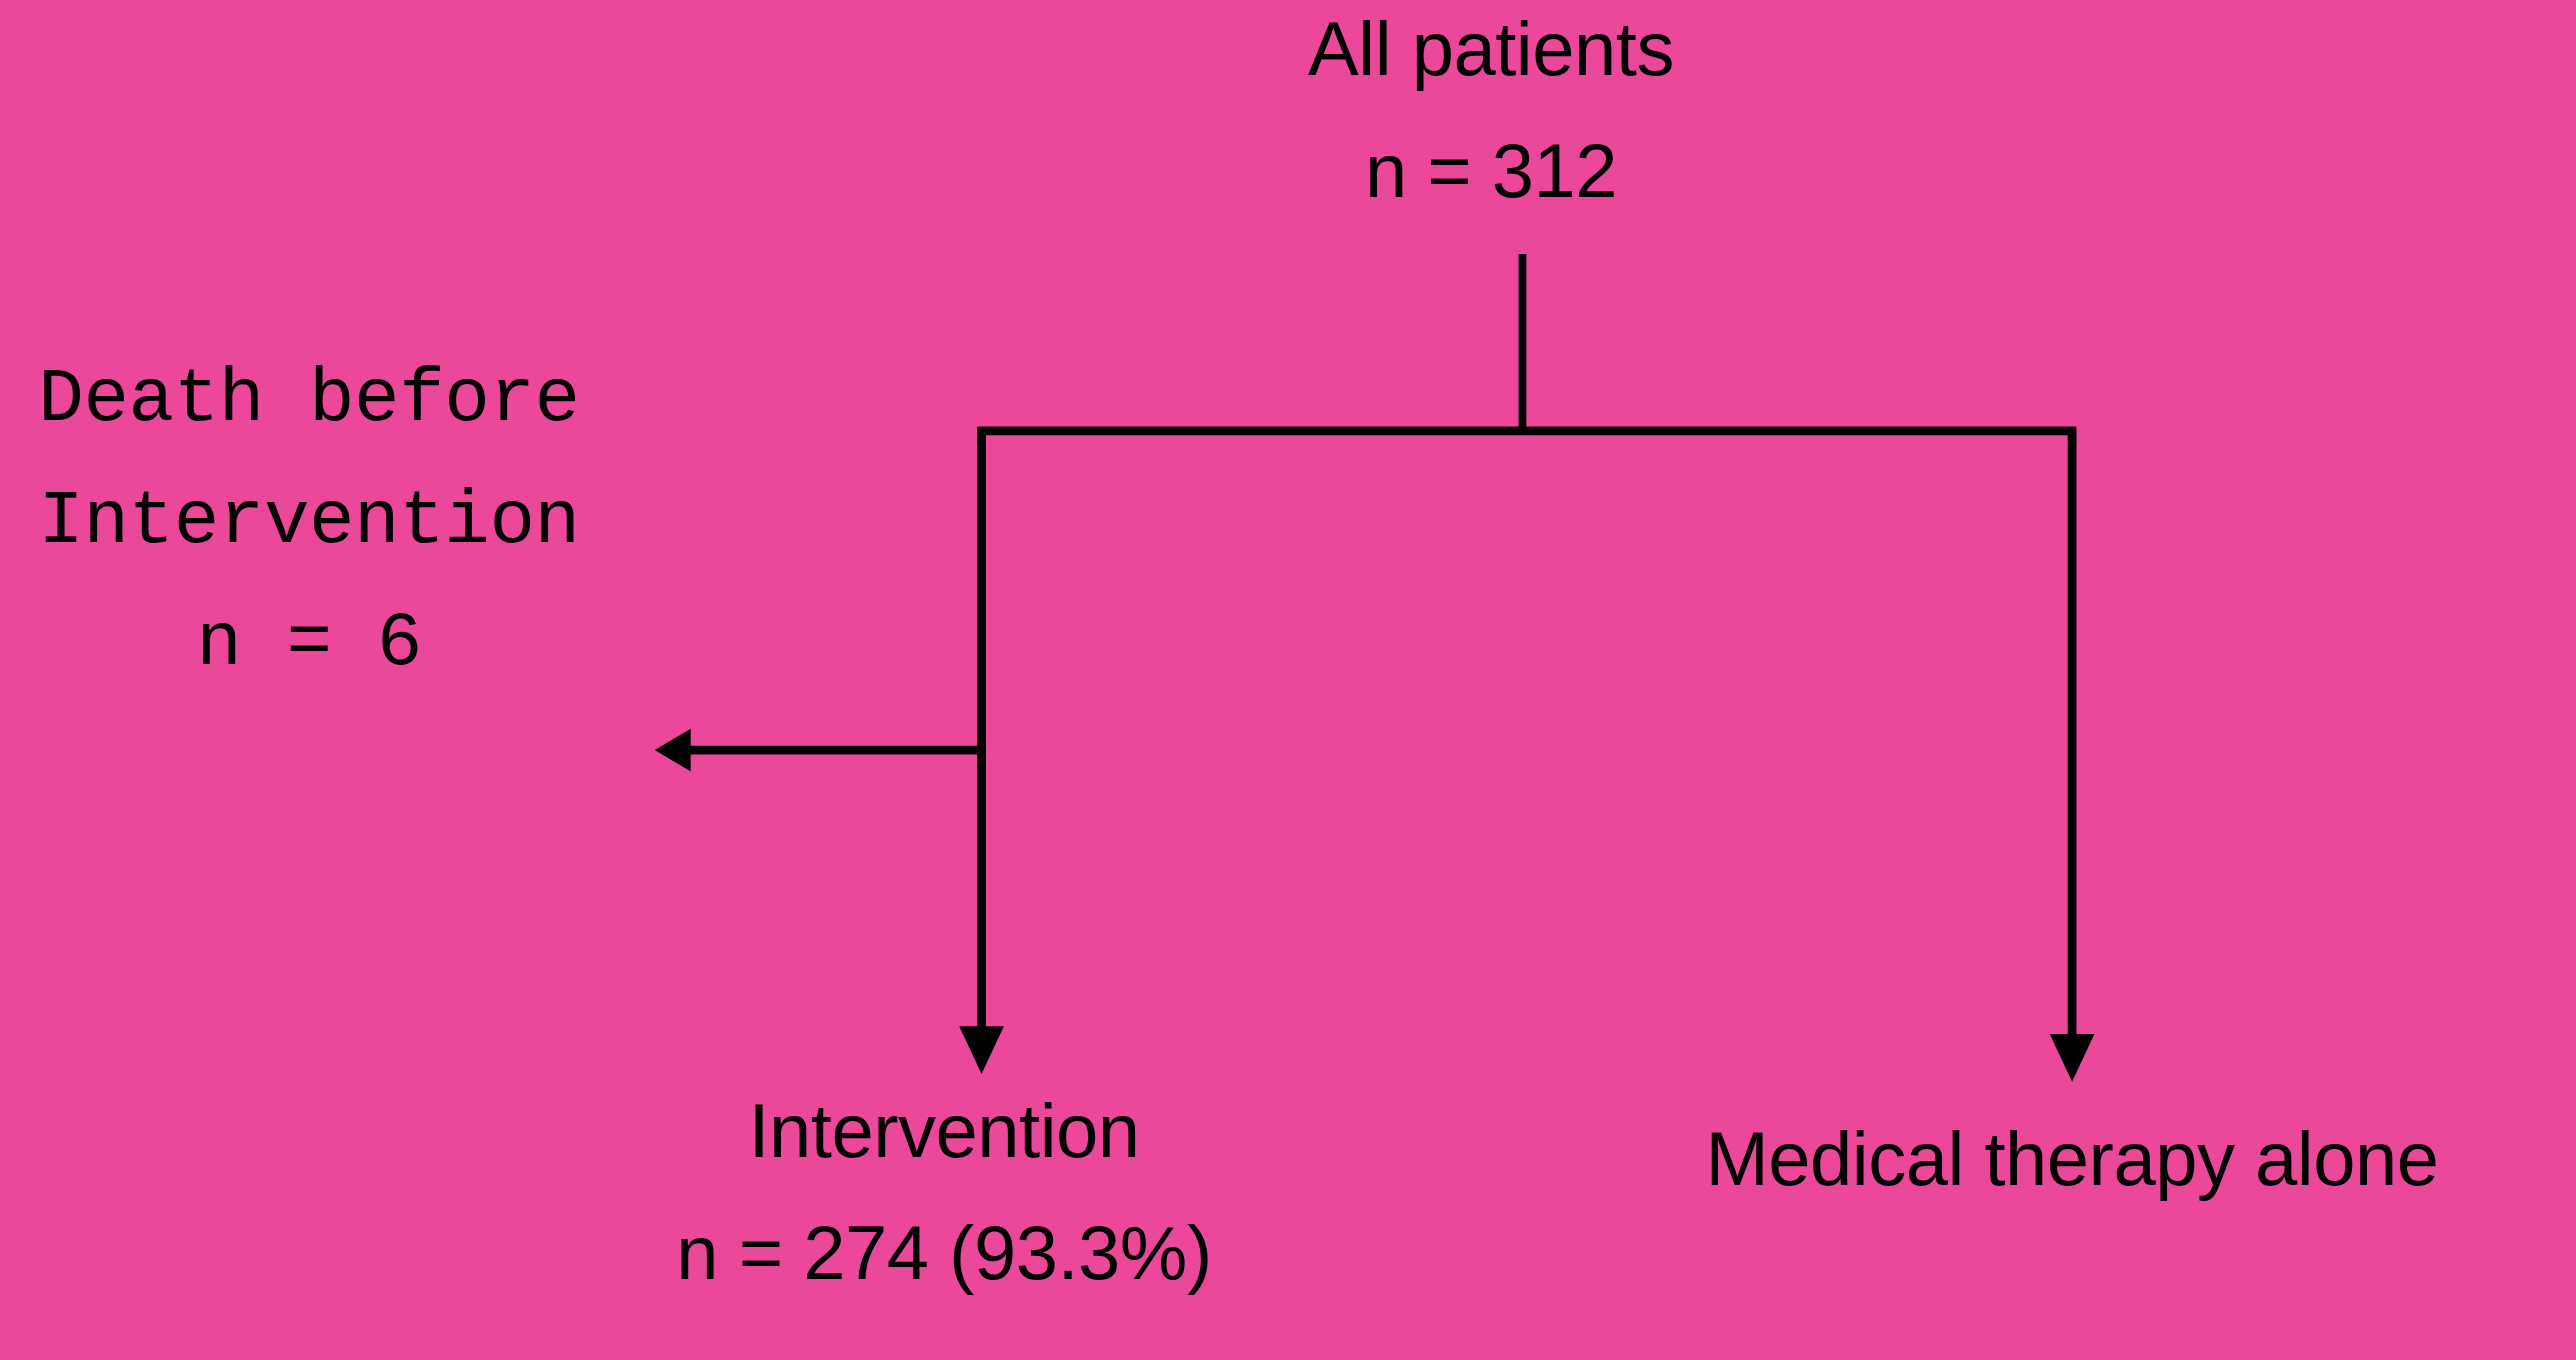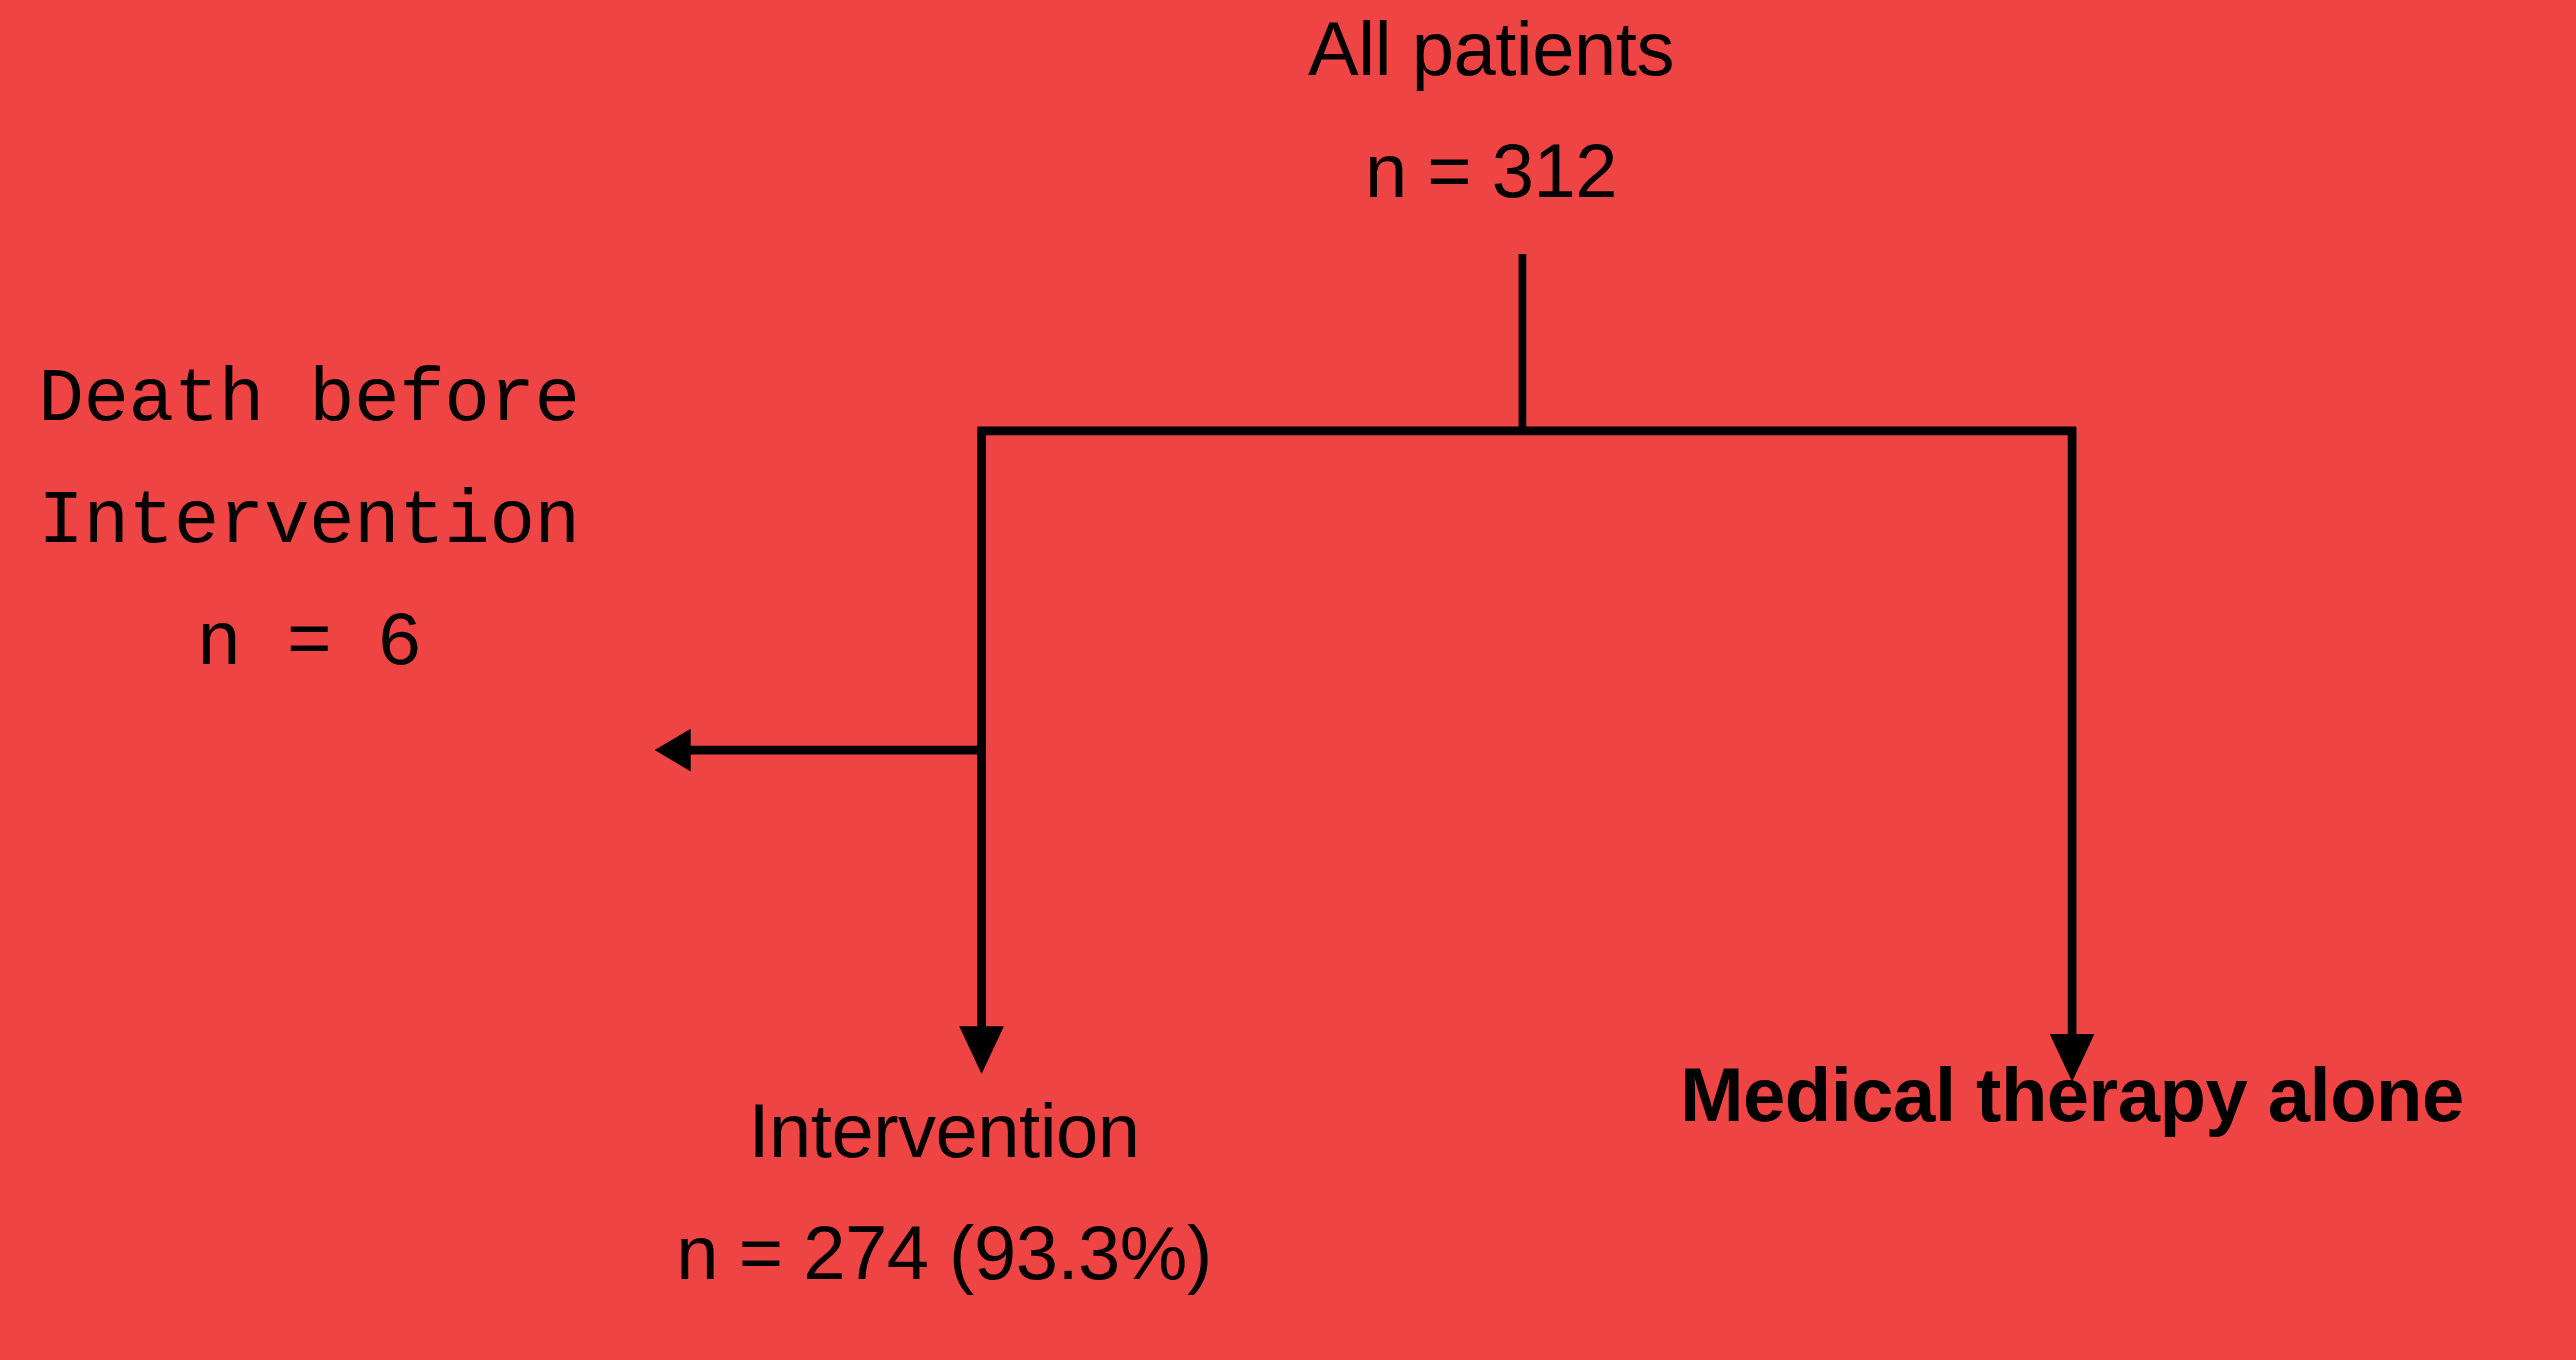--- a/index.html
+++ b/index.html
@@ -4,21 +4,21 @@
 <style>
   html, body {
     margin: 0;
     padding: 0;
     background: #ffffff;
   }
   #flowchart-canvas {
     position: relative;
     width: 2576px;
     height: 1361px;
-    background: #ef4444;
+    background: #ec4899;
     overflow: hidden;
     font-family: "Liberation Sans", sans-serif;
   }
   #connector-layer {
     position: absolute;
     left: 0;
     top: 0;
     width: 2576px;
     height: 1361px;
   }
@@ -49,23 +49,22 @@
     transform: translateX(-50%);
     font-family: Liberation Mono, monospace;
   }
   #node-intervention {
     left: 944px;
     top: 1070px;
     transform: translateX(-50%);
   }
   #node-medical-therapy {
     left: 2072px;
-    top: 1034px;
+    top: 1098px;
     transform: translateX(-50%);
-    font-weight: bold;
   }
 </style>
 </head>
 <body>
 
 <div id="flowchart-canvas">
 
   <svg id="connector-layer" viewBox="0 0 2648 1399" width="2576" height="1361" xmlns="http://www.w3.org/2000/svg" aria-hidden="true">
 
     <line x1="1565" y1="261" x2="1565" y2="443" stroke="#000000" stroke-width="8"></line>

